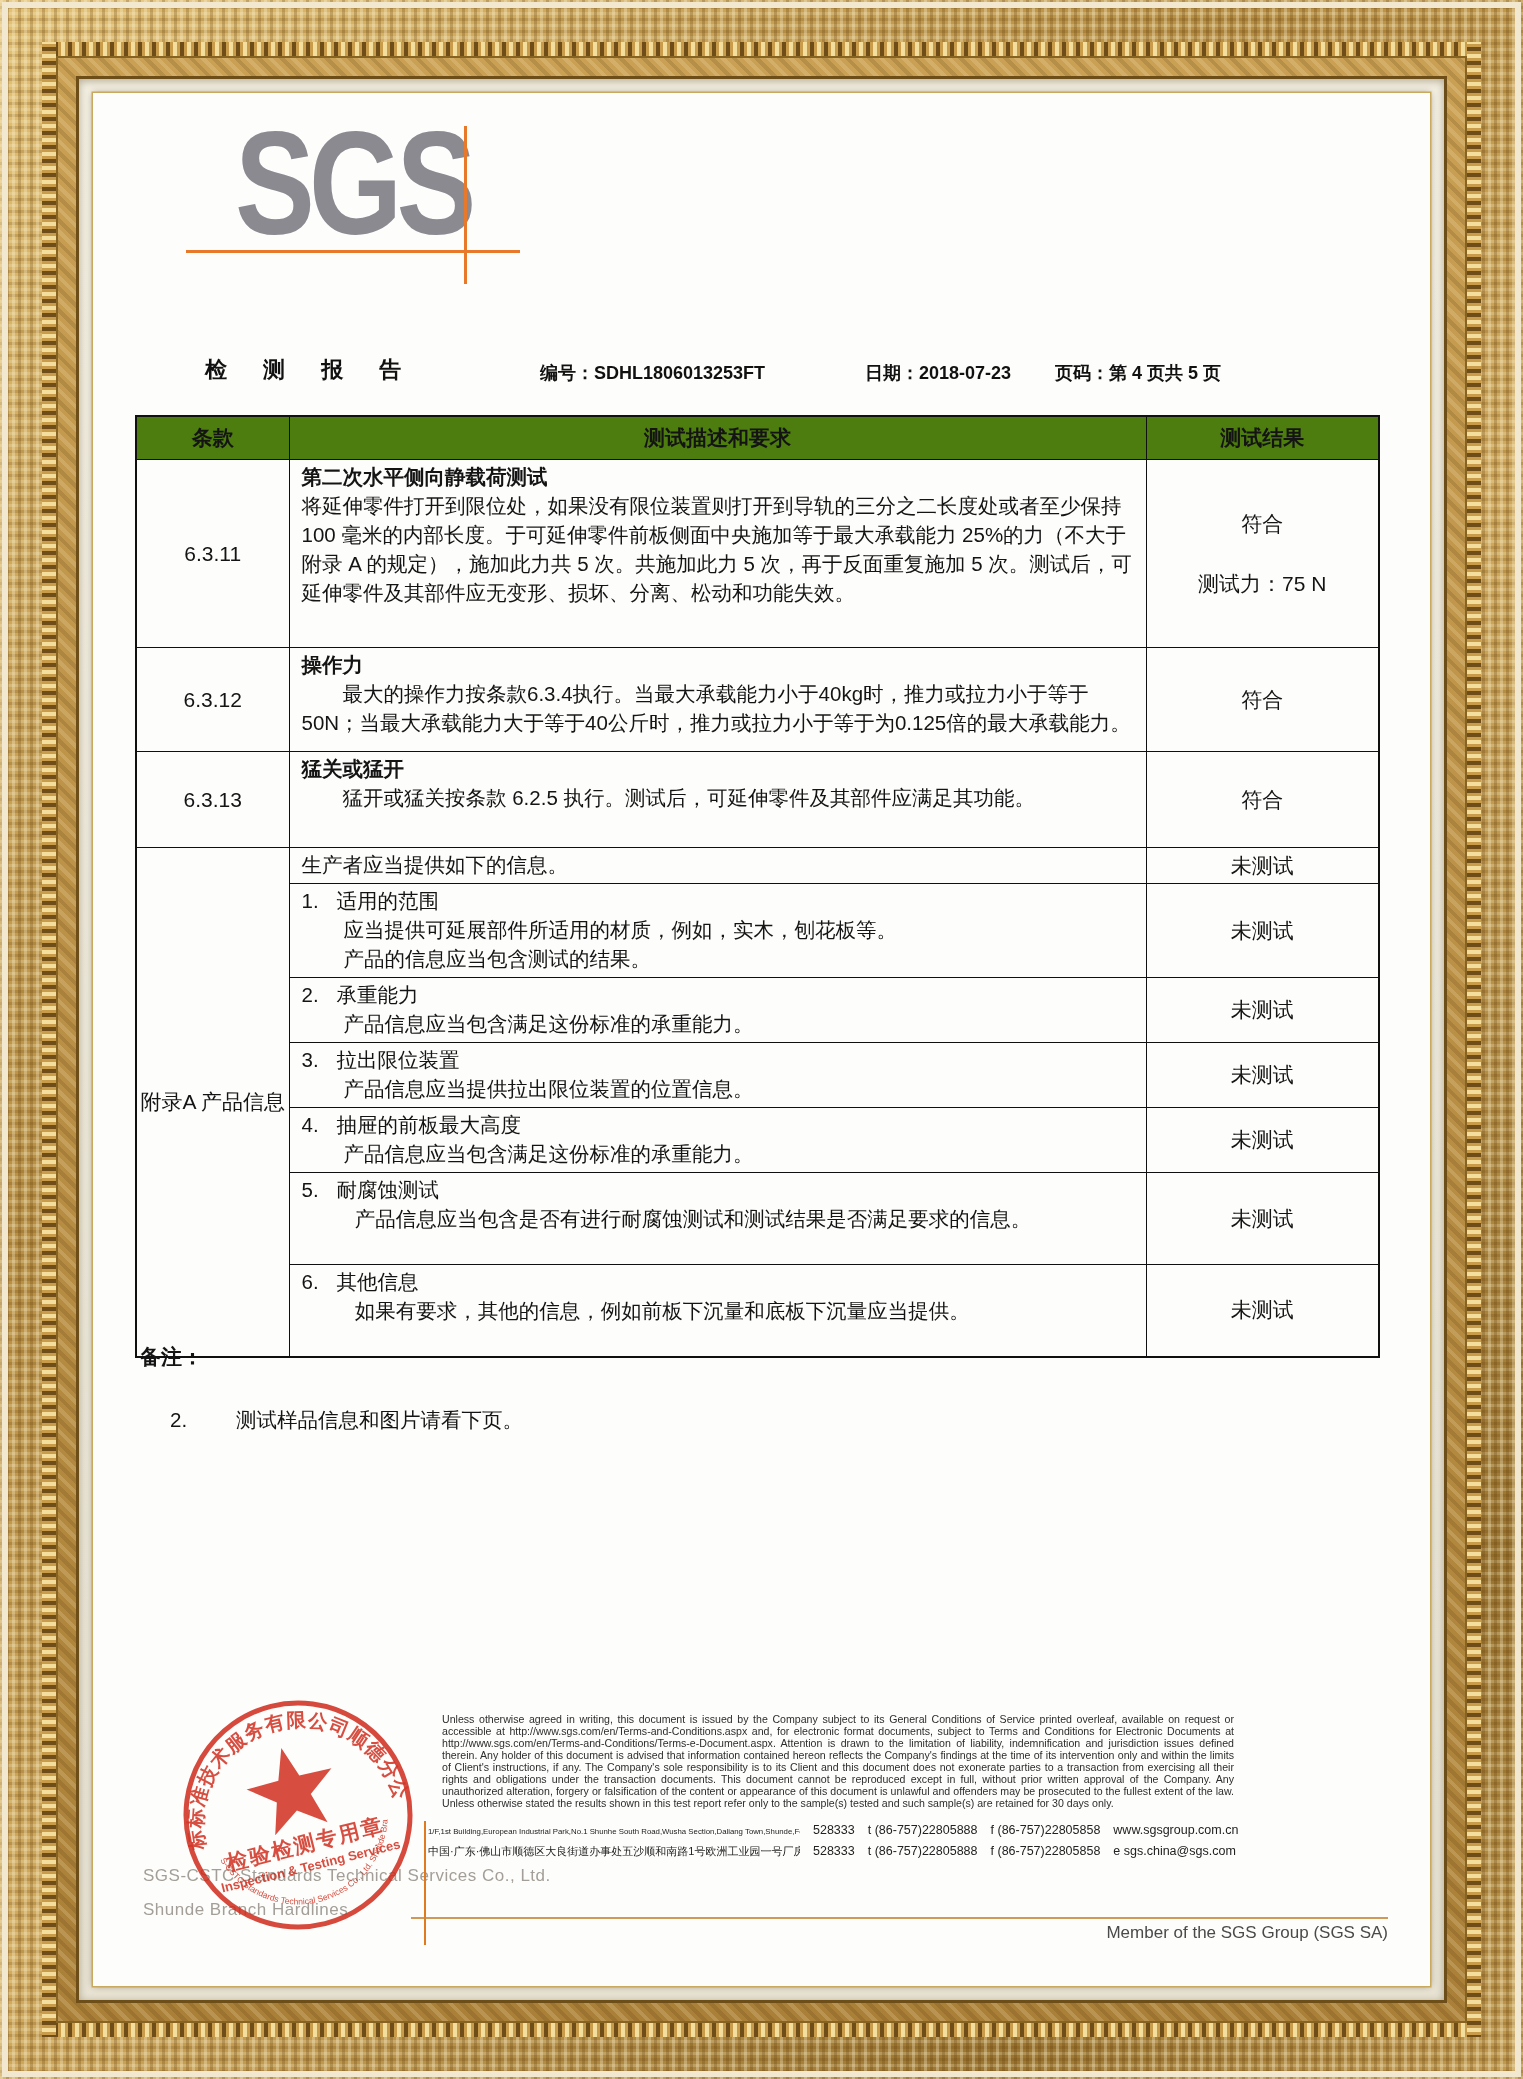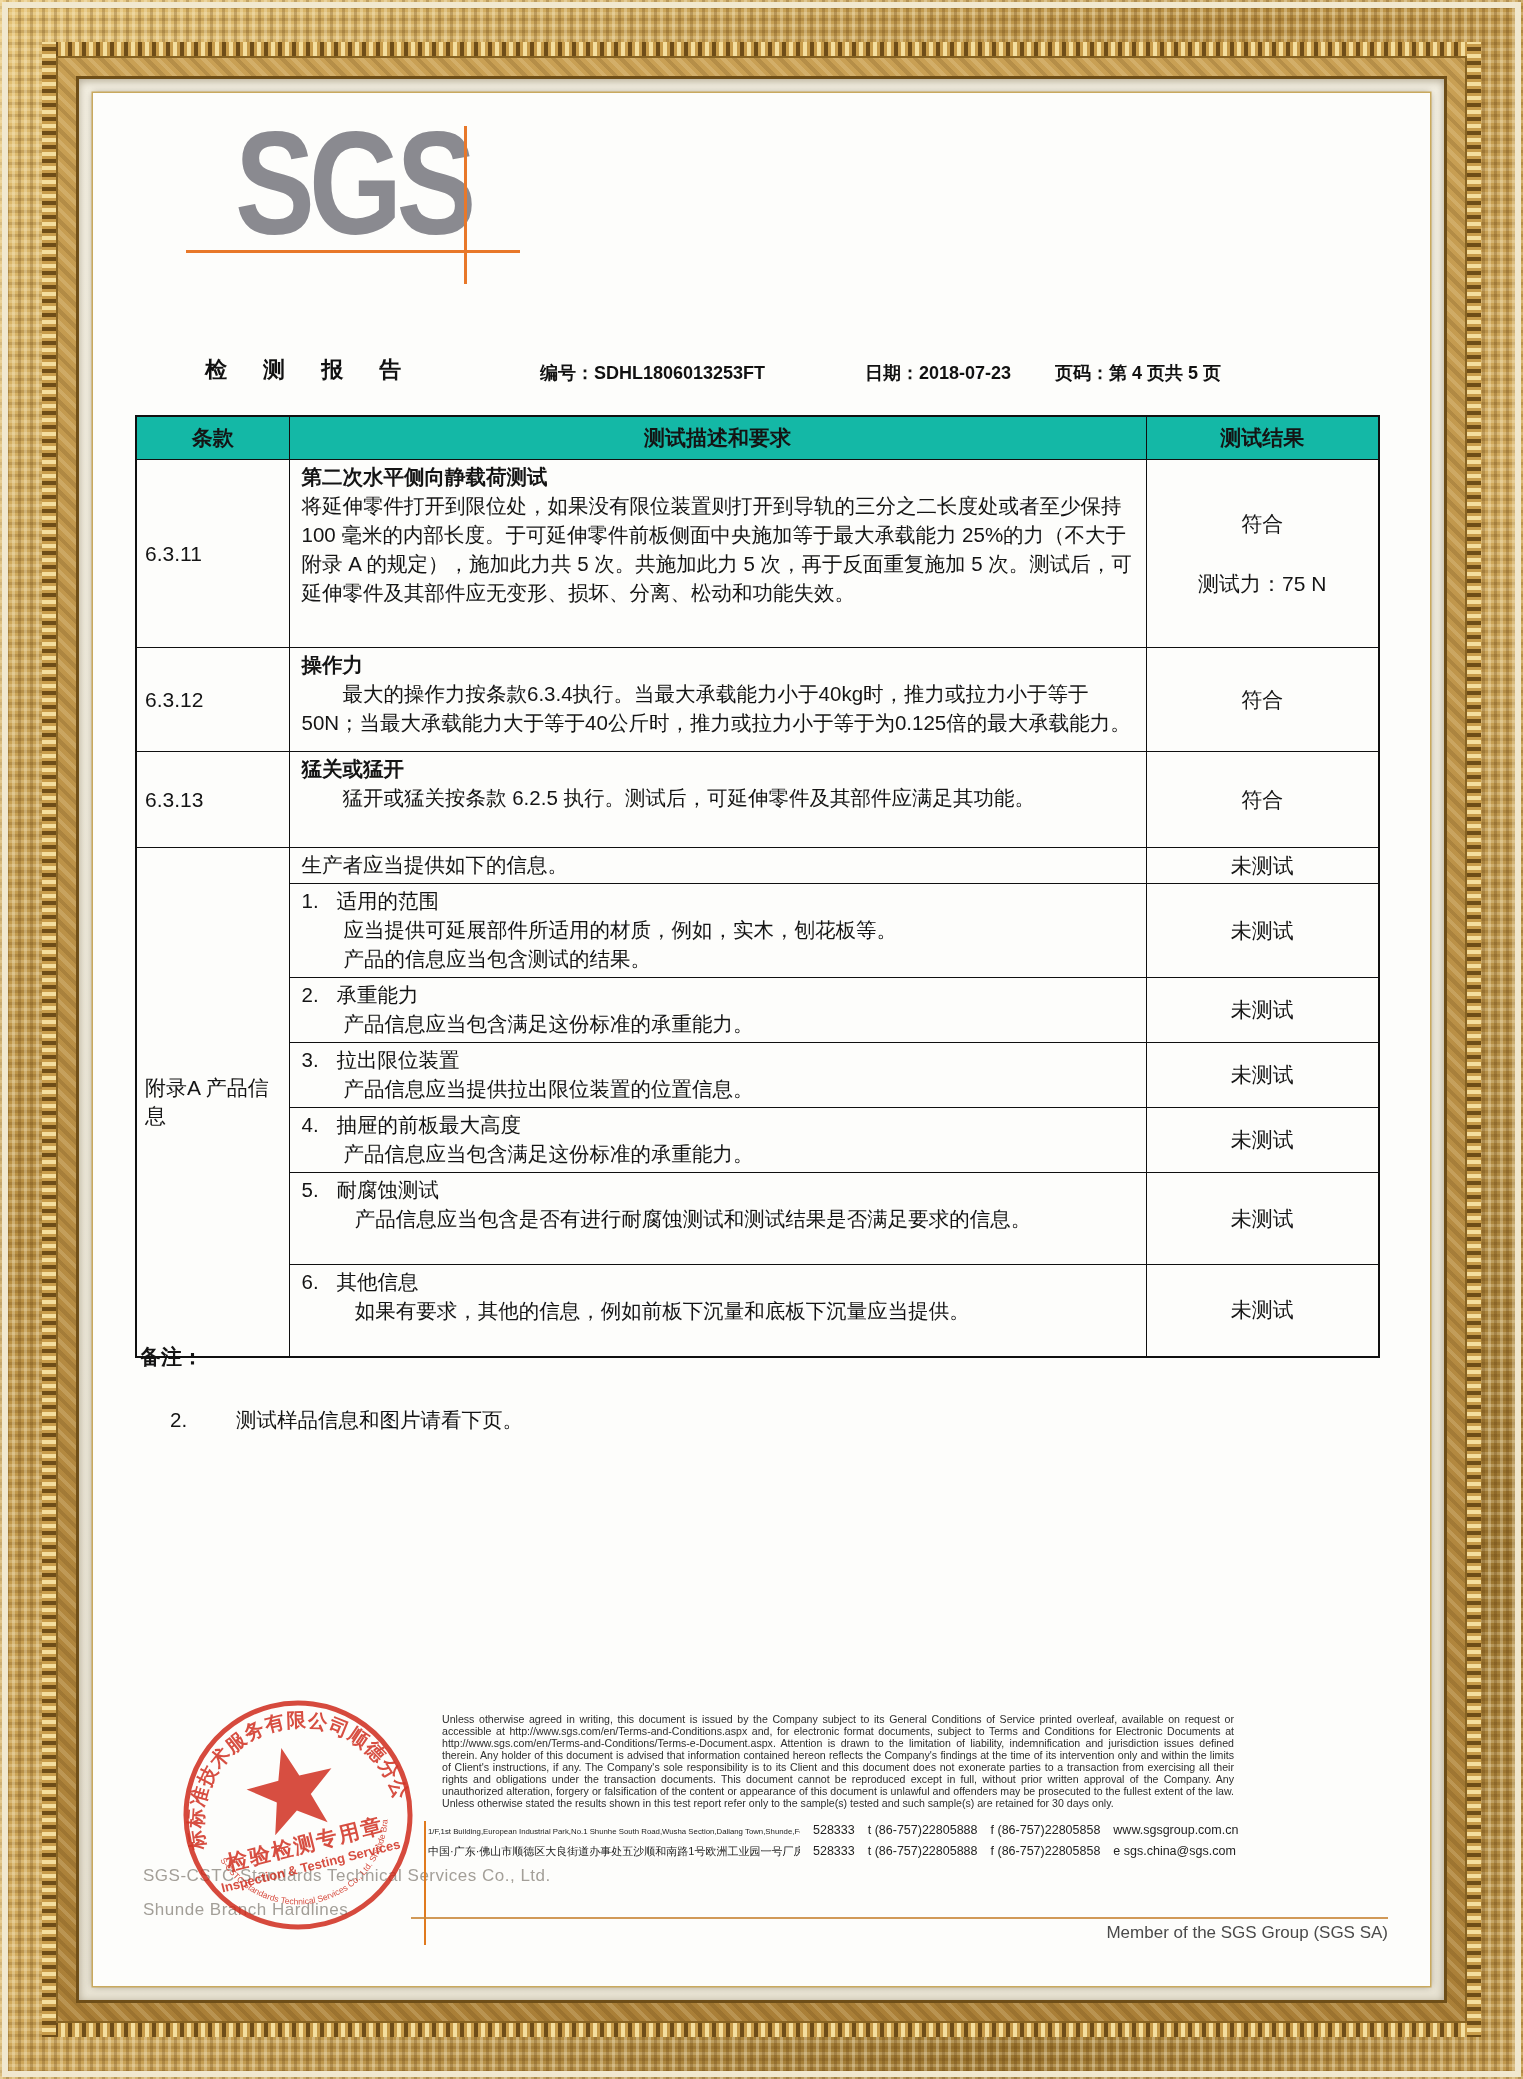--- a/index.html
+++ b/index.html
@@ -33,22 +33,22 @@
   .logo-text{position:absolute;left:142px;top:18px;font-size:146px;line-height:1;font-weight:bold;color:#8a8a90;letter-spacing:-7px;transform:scaleX(.82);transform-origin:left top;}
   .logo-hline{position:absolute;left:93px;top:157px;width:334px;height:3px;background:#e8782a;}
   .logo-vline{position:absolute;left:371px;top:33px;width:3px;height:158px;background:#e8782a;}
   
   .doc-title{position:absolute;left:112px;top:262px;font-size:22px;font-weight:bold;letter-spacing:15px;color:#111;}
   .meta{position:absolute;top:268px;font-size:18px;font-weight:bold;color:#111;white-space:nowrap;}
   
   table.report{position:absolute;left:42px;top:322px;width:1243px;border-collapse:collapse;table-layout:fixed;}
   table.report,table.report td,table.report th{border:1.7px solid #101010;}
   table.report{border-width:2.4px;}
-  table.report th{background:#14b8a6;font-size:21px;font-weight:bold;height:38px;padding:2px 6px;}
-  td.cl{text-align:left;vertical-align:middle;font-size:21px;padding:2px 8px;margin-left:32px;}
+  table.report th{background:#4d7c0f;font-size:21px;font-weight:bold;height:38px;padding:2px 6px;}
+  td.cl{text-align:center;vertical-align:middle;font-size:21px;padding:2px 1px;margin-left:32px;}
   td.desc{vertical-align:top;font-size:20.5px;line-height:29px;padding:2px 10px 4px 12px;}
   td.desc .ttl{font-weight:bold;}
   td.desc p{margin:0;}
   td.desc p.ind{text-indent:2em;}
   td.res{text-align:center;vertical-align:middle;font-size:21px;padding:2px 6px;}
   .res-stack{display:flex;flex-direction:column;align-items:center;gap:32px;}
   .app-item-head{display:flex;gap:18px;}
   .app-body{margin-left:42px;}
   p.app-ind{margin:0;text-indent:2.6em;}
   

